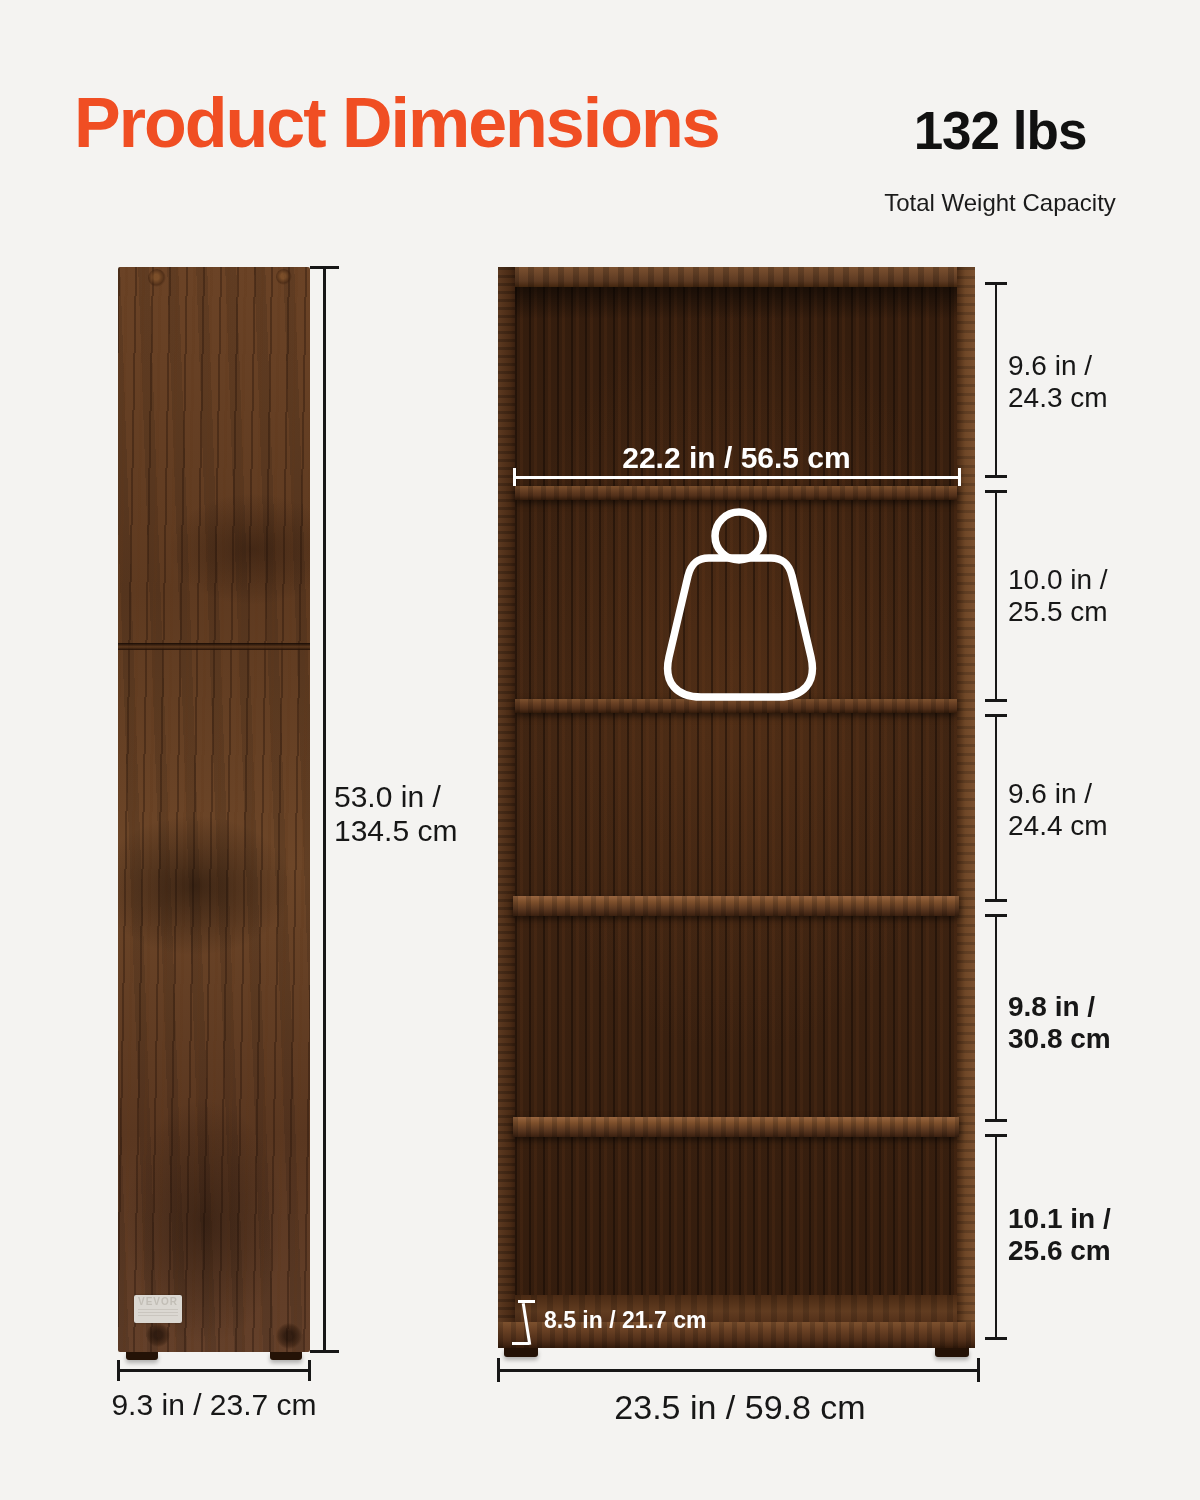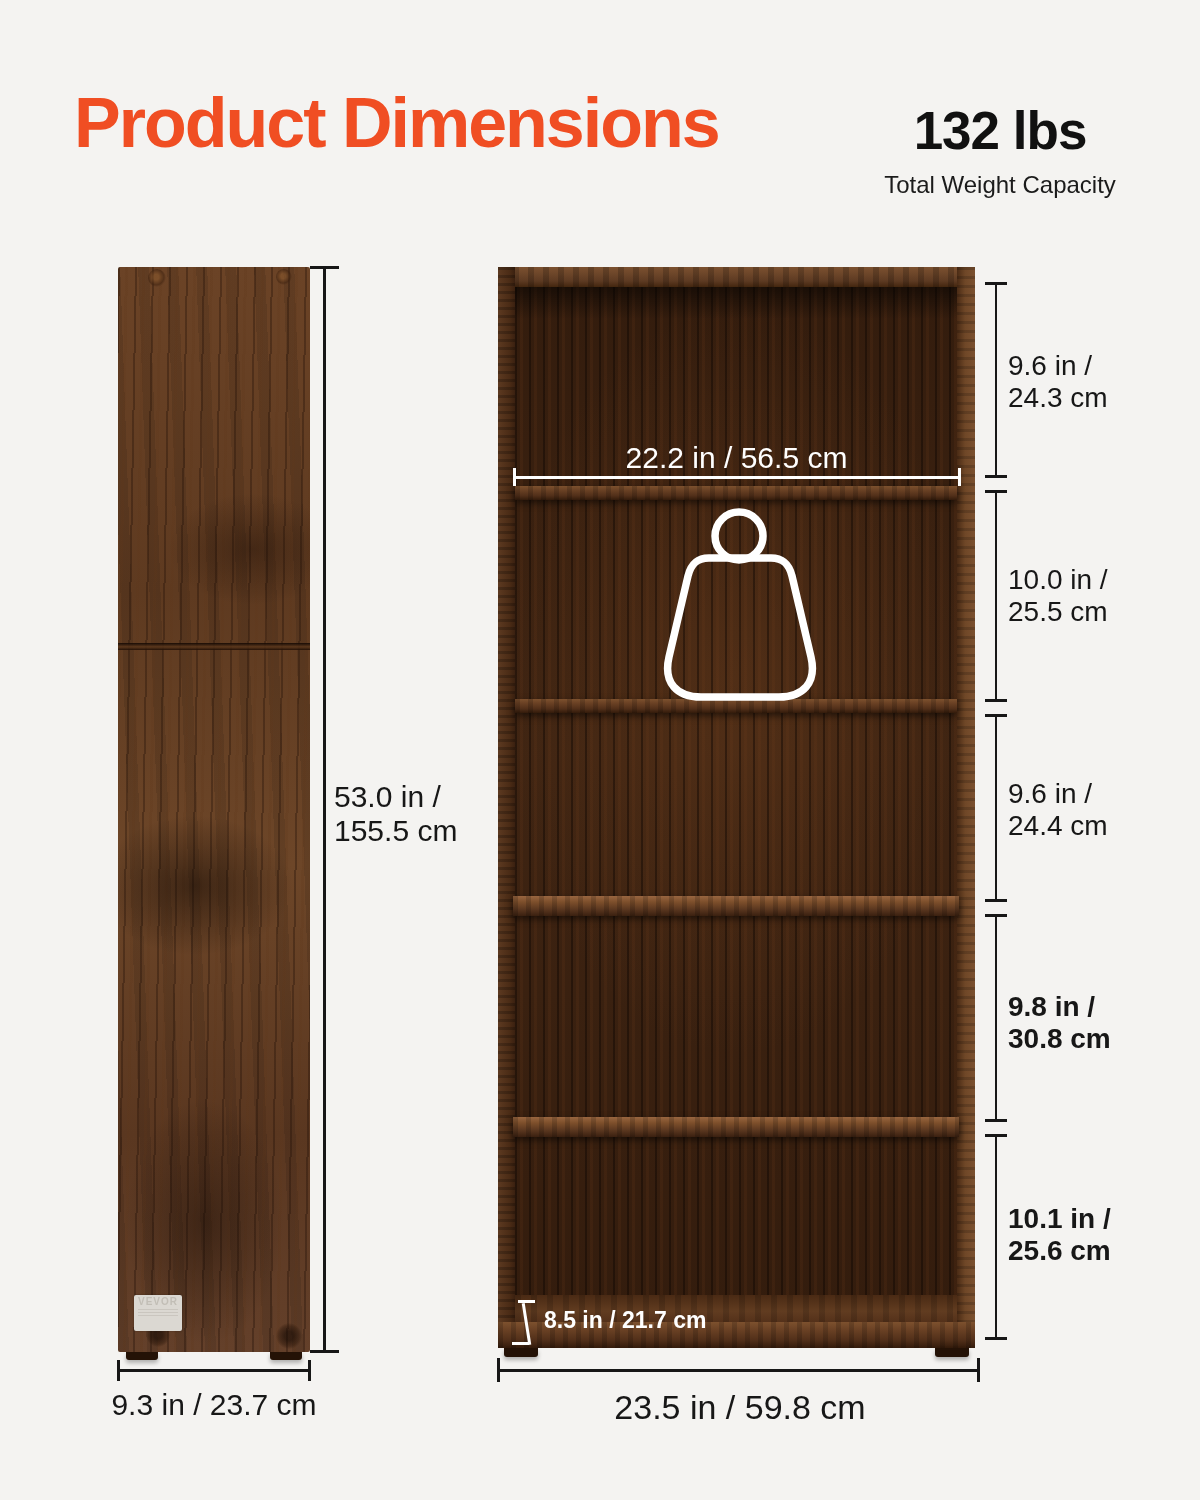--- a/index.html
+++ b/index.html
@@ -14,21 +14,21 @@
     position:absolute; left:74px; top:88px;
     font-size:70px; font-weight:bold; letter-spacing:-2px;
     line-height:1; color:#f04e23;
   }
   .subtitle {
     position:absolute; left:77px; top:170px;
     font-size:32px; color:#1e1e1e; line-height:1.1;
   }
   .weight-block { position:absolute; left:860px; top:104px; width:280px; text-align:center; }
   .weight-value { font-size:53px; font-weight:bold; color:#111; line-height:1; letter-spacing:-1px; }
-  .weight-caption { margin-top:14px; font-size:24px; color:#1b1b1b; }
+  .weight-caption { margin-top:32px; font-size:24px; color:#1b1b1b; }
 
   
   .wood-side {
     background:
       radial-gradient(ellipse 140px 100px at 40% 57%, rgba(16,7,2,.5), transparent 70%),
       radial-gradient(ellipse 120px 80px at 70% 26%, rgba(22,9,3,.38), transparent 70%),
       radial-gradient(ellipse 110px 170px at 45% 88%, rgba(18,8,3,.42), transparent 72%),
       repeating-linear-gradient(91deg, rgba(30,13,5,.33) 0 2px, transparent 2px 7px, rgba(95,55,26,.22) 7px 10px, transparent 10px 17px),
       repeating-linear-gradient(88deg, rgba(0,0,0,.10) 0 11px, transparent 11px 29px),
       linear-gradient(180deg, #6b4326 0%, #5e3a20 30%, #6d4628 55%, #5a3720 80%, #64402a 100%);
@@ -106,34 +106,34 @@
     <div class="weight-caption">Total Weight Capacity</div>
   </div>
 
   <div class="wood-side" style="position:absolute; left:118px; top:267px; width:192px; height:1085px; border-radius:2px;">
     <div style="position:absolute; left:0; top:376px; width:100%; height:7px;
                 background:linear-gradient(180deg, rgba(18,7,2,.9), rgba(92,56,28,.85) 55%, rgba(28,12,4,.85));"></div>
     <div class="cam" style="left:30px; top:2px; width:18px; height:18px;"></div>
     <div class="cam" style="left:158px; top:2px; width:16px; height:16px;"></div>
     <div class="knot" style="left:28px; top:1056px; width:24px; height:24px;"></div>
     <div class="knot" style="left:158px; top:1056px; width:26px; height:26px;"></div>
-    <div class="sticker" style="left:16px; top:1028px; width:48px; height:36px;">
+    <div class="sticker" style="left:16px; top:1028px; width:48px; height:28px;">
       <div class="brand">VEVOR</div>
       <div class="lines"></div>
     </div>
     <div class="foot" style="left:8px;  top:1085px; width:32px; height:8px;"></div>
     <div class="foot" style="left:152px; top:1085px; width:32px; height:8px;"></div>
   </div>
 
   <div class="dim" style="left:323px; top:268px; width:3px; height:1084px;"></div>
   <div class="dim" style="left:310px; top:266px; width:29px; height:3px;"></div>
   <div class="dim" style="left:310px; top:1350px; width:29px; height:3px;"></div>
   <div class="dim-label-big" style="left:334px; top:780px;">
     <div>53.0 in /</div>
-    <div>155.5 cm</div>
+    <div>134.5 cm</div>
   </div>
 
   <div class="dim" style="left:118px; top:1369px; width:193px; height:3px;"></div>
   <div class="dim" style="left:117px; top:1360px; width:3px; height:21px;"></div>
   <div class="dim" style="left:308px; top:1360px; width:3px; height:21px;"></div>
   <div class="dim-label-big" style="left:39px; top:1388px; width:350px; text-align:center;">9.3 in / 23.7 cm</div>
 
   <div style="position:absolute; left:498px; top:267px; width:477px; height:1085px;">
 
     <div class="wood-interior" style="position:absolute; left:17px; top:18px; width:442px; height:1040px;"></div>
@@ -145,21 +145,21 @@
     <div class="wood-shelf-under" style="position:absolute; left:17px; top:219px; width:442px; height:14px;"></div>
     <div class="wood-shelf-under" style="position:absolute; left:17px; top:432px; width:442px; height:14px;"></div>
     <div class="wood-shelf-top" style="position:absolute; left:15px; top:629px; width:446px; height:20px;"></div>
     <div class="wood-shelf-top" style="position:absolute; left:15px; top:850px; width:446px; height:20px;"></div>
 
     <div class="wood-floor" style="position:absolute; left:17px; top:1028px; width:442px; height:27px;"></div>
     <div class="wood-shelf-under" style="position:absolute; left:0; top:1055px; width:477px; height:26px; box-shadow:none;"></div>
     <div class="foot" style="left:6px;   top:1081px; width:34px; height:9px;"></div>
     <div class="foot" style="left:437px; top:1081px; width:34px; height:9px;"></div>
 
-    <div class="white-label" style="left:0; top:174px; width:477px; text-align:center; font-size:30px; font-weight:400;">22.2 in / 56.5 cm</div>
+    <div class="white-label" style="left:0; top:174px; width:477px; text-align:center; font-size:30px; font-weight:700;">22.2 in / 56.5 cm</div>
     <div class="dimw" style="left:16px; top:209px; width:446px; height:3px;"></div>
     <div class="dimw" style="left:15px;  top:201px; width:3px; height:18px;"></div>
     <div class="dimw" style="left:460px; top:201px; width:3px; height:18px;"></div>
 
     <svg style="position:absolute; left:155px; top:240px;" width="170" height="200" viewBox="0 0 170 200">
       <circle cx="86" cy="29" r="24" fill="none" stroke="#ffffff" stroke-width="7.5"></circle>
       <path d="M 56 51 L 118 51 C 130 51 136 57 139 69 L 158 150 C 164 176 150 190 126 190 L 48 190 C 24 190 10 176 16 150 L 35 69 C 38 57 44 51 56 51 Z" fill="none" stroke="#ffffff" stroke-width="7.5" stroke-linejoin="round"></path>
     </svg>
 
     <div class="dimw" style="left:27px; top:1036px; width:3px; height:42px; transform:rotate(-9deg);"></div>

